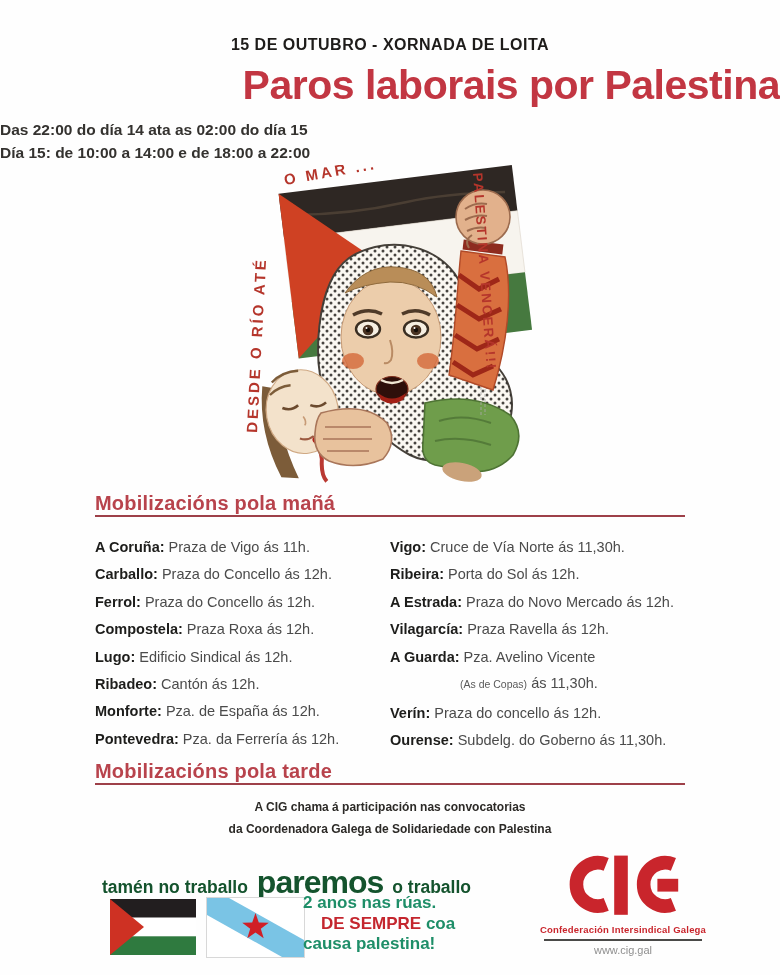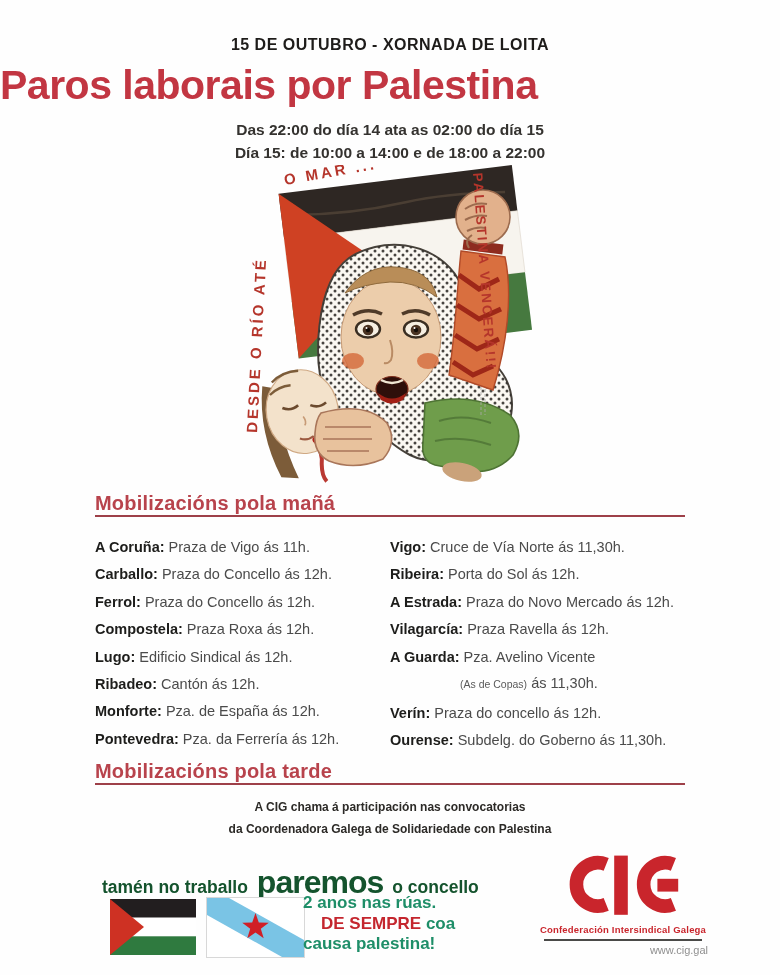--- a/index.html
+++ b/index.html
@@ -4,23 +4,23 @@
 <style>
   html,body{margin:0;padding:0;background:#e9e9e9;}
   .poster{
     position:relative;width:780px;height:975px;background:#fefefe;
     font-family:"Liberation Sans",sans-serif;overflow:hidden;margin:0 auto;
     color:#1d1d1b;
   }
   
   .kicker{position:absolute;top:36px;left:0;right:0;text-align:center;
     font-size:16px;font-weight:bold;color:#1e1c1a;letter-spacing:.5px;}
-  .title{position:absolute;top:62px;left:0;right:0;text-align:left;margin:0;
+  .title{position:absolute;top:62px;left:0;right:0;text-align:right;margin:0;
     font-size:41px;font-weight:bold;color:#c23642;letter-spacing:-.5px;}
-  .sched{position:absolute;left:0;right:0;text-align:center;
+  .sched{position:absolute;left:0;right:0;text-align:left;
     font-size:15.5px;font-weight:bold;color:#34322f;}
   .sched.l1{top:121px}.sched.l2{top:144px}
   
   .illu{position:absolute;left:225px;top:165px;width:330px;height:322px;}
   
   .section-head{position:absolute;left:95px;width:590px;color:#b8434c;
     font-size:20px;font-weight:bold;border-bottom:2px solid #9e4049;
     letter-spacing:.2px;}
   .head-manha{top:492px}.head-tarde{top:760px}
   .col{position:absolute;top:534px;}
@@ -42,21 +42,21 @@
   .flag-pal{left:110px;top:899px;width:86px;height:56px;}
   .flag-gal{left:206px;top:897px;width:97px;height:59px;border:1px solid #d8d8d8;background:#fff;}
   .slogan2{position:absolute;left:303px;top:893px;font-weight:bold;font-size:17px;
     line-height:20.5px;color:#1e8e68;white-space:nowrap;}
   .slogan2 .red{color:#c4262e;margin-left:18px;}
   
   .cig{position:absolute;left:538px;top:854px;width:170px;text-align:center;}
   .cig-glyphs{display:block;margin:0 auto;}
   .cig-name{font-size:9.5px;font-weight:bold;color:#c9252c;letter-spacing:.2px;margin-top:6px;}
   .cig-rule{height:2px;background:#4a4a48;margin:4px 6px 3px 6px;}
-  .cig-web{font-size:11px;color:#8f8f8f;text-align:right;}
+  .cig-web{font-size:11px;color:#8f8f8f;}
 </style>
 </head>
 <body>
 
 <div class="poster">
 
   <div class="kicker">15 DE OUTUBRO - XORNADA DE LOITA</div>
   <h1 class="title">Paros laborais por Palestina</h1>
   <div class="sched l1">Das 22:00 do día 14 ata as 02:00 do día 15</div>
   <div class="sched l2">Día 15: de 10:00 a 14:00 e de 18:00 a 22:00</div>
@@ -180,21 +180,21 @@
   <div class="section-head head-tarde">Mobilizacións pola tarde</div>
 
   <div class="call">
     <div>A CIG chama á participación nas convocatorias</div>
     <div>da Coordenadora Galega de Solidariedade con Palestina</div>
   </div>
 
   <div class="slogan">
     <span class="s-norm">tamén no traballo</span>
     <span class="s-big">paremos</span>
-    <span class="s-norm">o concello</span>
+    <span class="s-norm">o traballo</span>
   </div>
 
   <svg class="flag flag-pal" viewBox="0 0 86 56">
     <rect x="0" y="0" width="86" height="18.7" fill="#221e1f"></rect>
     <rect x="0" y="18.7" width="86" height="18.6" fill="#ffffff"></rect>
     <rect x="0" y="37.3" width="86" height="18.7" fill="#2f7a3f"></rect>
     <polygon points="0,0 0,56 34,28" fill="#ce3123"></polygon>
   </svg>
 
   <svg class="flag flag-gal" viewBox="0 0 97 59">

